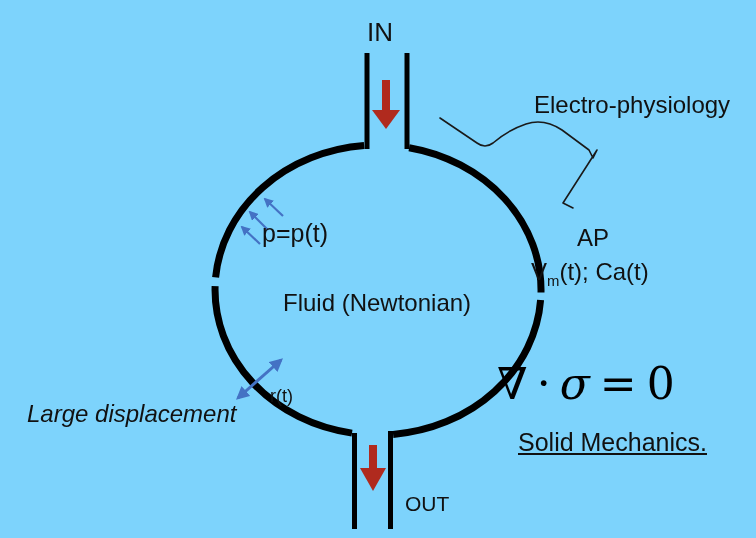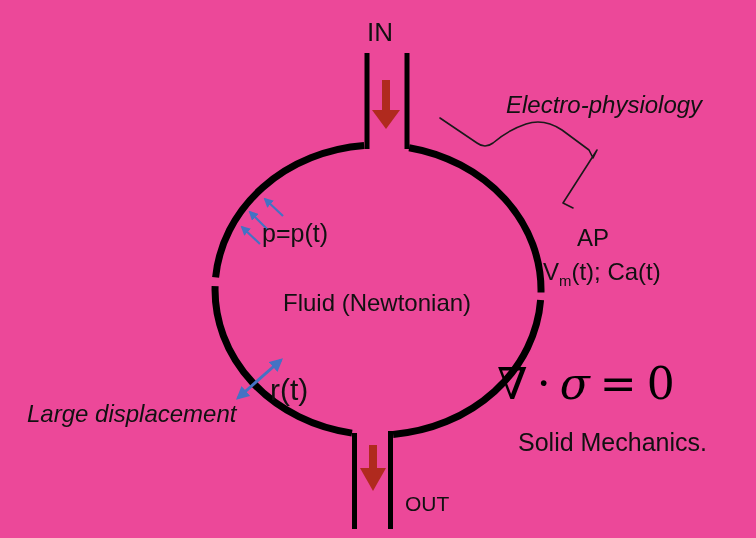--- a/index.html
+++ b/index.html
@@ -5,46 +5,46 @@
   html, body {
     margin: 0;
     padding: 0;
     background: #ffffff;
     font-family: "Liberation Sans", sans-serif;
   }
   .canvas {
     position: relative;
     width: 756px;
     height: 538px;
-    background: #ec4899;
+    background: #7dd3fc;
     overflow: hidden;
   }
   .canvas svg {
     position: absolute;
     left: 0;
     top: 0;
   }
   .lbl {
     position: absolute;
     color: #111111;
     font-size: 24px;
     line-height: 1.1;
     white-space: nowrap;
   }
   .lbl-in     { left: 367px; top: 18px;  font-size: 26px; }
   .lbl-out    { left: 405px; top: 492px; font-size: 21px; }
-  .lbl-electro{ left: 506px; top: 92px; font-style: italic;  }
+  .lbl-electro{ left: 534px; top: 92px;  }
   .lbl-ap     { left: 577px; top: 225px; }
-  .lbl-vm     { left: 543px; top: 259px; }
+  .lbl-vm     { left: 531px; top: 259px; }
   .lbl-vm sub { font-size: 0.62em; }
   .lbl-press  { left: 262px; top: 220px; font-size: 25px; }
   .lbl-fluid  { left: 283px; top: 290px; }
-  .lbl-rt     { left: 270px; top: 373px; font-size: 30px; }
+  .lbl-rt     { left: 270px; top: 387px; font-size: 18px; }
   .lbl-disp   { left: 27px;  top: 401px; font-style: italic; }
-  .lbl-solid  { left: 518px; top: 429px; font-size: 25px; }
+  .lbl-solid  { left: 518px; top: 429px; font-size: 25px; text-decoration: underline; }
   .equation {
     position: absolute;
     left: 497px;
     top: 360px;
     font-family: "DejaVu Serif", serif;
     font-size: 44px;
     line-height: 1.1;
     color: #000000;
     display: flex;
     align-items: baseline;

